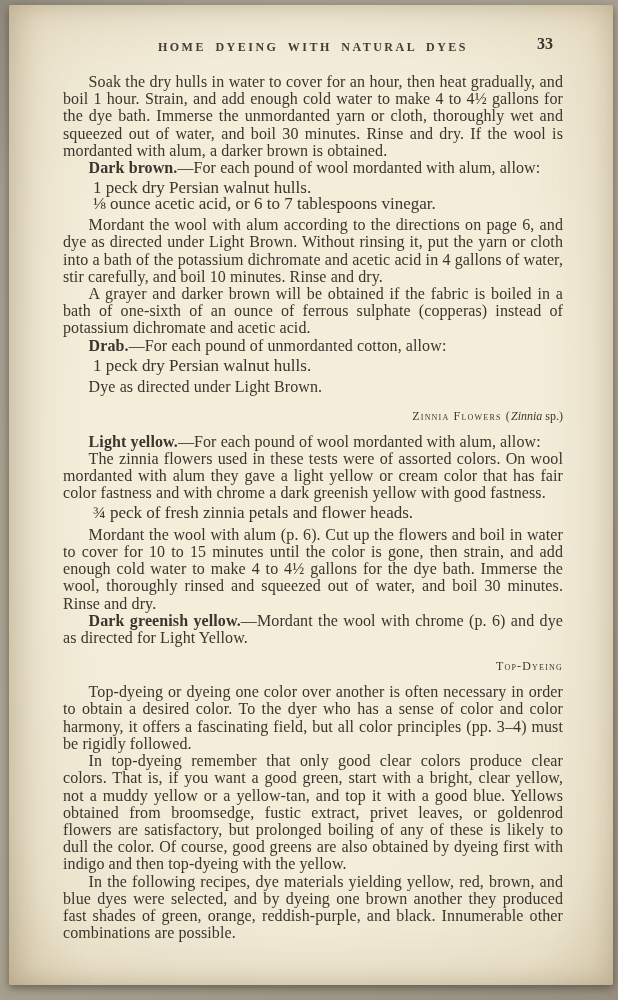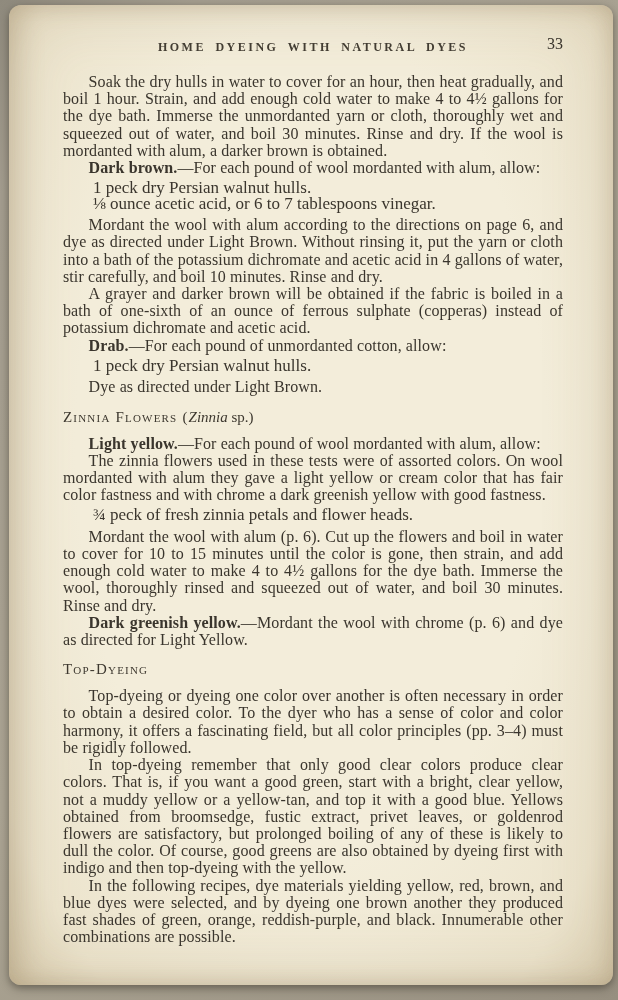--- a/index.html
+++ b/index.html
@@ -17,61 +17,61 @@
   .page{
     position:absolute;
     top:5px;left:9px;right:5px;bottom:15px;
     background:
       radial-gradient(ellipse at 50% 45%, #f3edda 55%, #ece4cd 85%, #ddd2b6 100%);
     box-shadow:
       0 3px 8px rgba(40,35,25,.5),
       inset 0 0 70px rgba(140,115,75,.22),
       inset 12px 0 24px rgba(120,100,65,.18),
       inset -6px 0 18px rgba(120,100,65,.12);
-    border-radius:12px;
+    border-radius:2px;
     color:#3a352d;
     box-sizing:border-box;
     padding:32px 50px 24px 54px;
   }
   .running-head{
     position:relative;
     text-align:center;
     height:22px;
     margin-bottom:14px;
   }
   .running-head .title{
     font-size:12px;
     font-weight:bold;
     letter-spacing:2.5px;
     word-spacing:4px;
     color:#433d33;
   }
   .running-head .pageno{
-    position:absolute;right:0;top:-2px;
-    font-size:16px;font-weight:normal;color:#38332b;
+    position:absolute;right:10px;top:-2px;
+    font-size:16px;font-weight:bold;color:#38332b;
   }
   .para{
     margin:0;
     font-size:16px;
     line-height:17.2px;
     text-align:justify;
     text-indent:1.6em;
     letter-spacing:.1px;
   }
   .para .lead{font-weight:bold;}
   .recipe{
     margin:4px 0 5px 30px;
     font-size:17px;
     line-height:15.5px;
   }
   .recipe div{margin:0;}
   .section-heading{
     margin:13px 0 9px 0;
-    text-align:left;
-    font-size:15px;
+    text-align:right;
+    font-size:12px;
     font-weight:normal;
     color:#3d382f;
   }
   .sc{font-variant:small-caps;letter-spacing:1.2px;}
   .genus-italic{font-style:italic;}
   .post-roman{font-style:normal;}
 </style>
 </head>
 <body>
 

